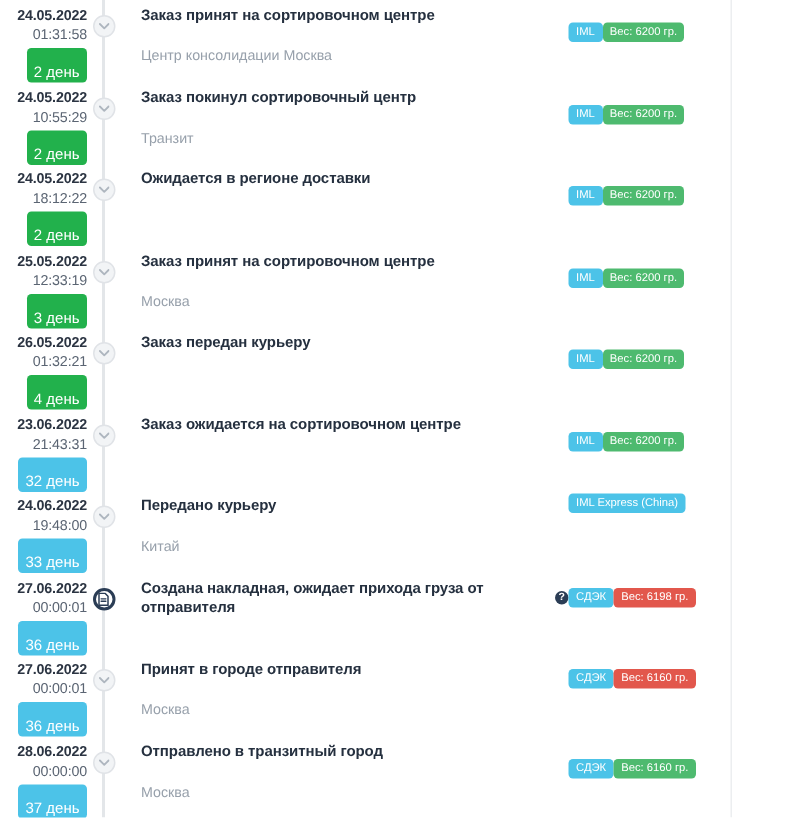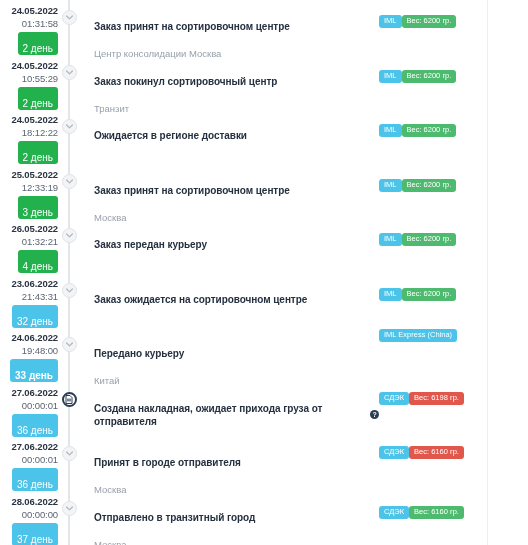--- a/index.html
+++ b/index.html
@@ -106,21 +106,21 @@
   .marker svg { display: block; }
 
   .marker.doc {
     background: #ffffff;
     border: 2px solid #2b3d55;
   }
 
   
   .body-col {
     flex: 1 1 auto;
-    padding-top: 20px;
+    padding-top: 4px;
     padding-left: 14px;
     min-width: 0;
   }
 
   .event-title {
     font-size: 10px;
     font-weight: bold;
     color: #25303f;
     line-height: 13px;
     letter-spacing: -0.05px;
@@ -320,21 +320,21 @@
           </div>
           <div class="right-col">
             <span class="pill carrier">IML</span>
             <span class="pill weight-green" style="background: rgb(78, 186, 111);">Вес: 6200 гр.</span>
           </div>
         </div>
         <div class="event-row">
           <div class="left-col">
             <div class="date">24.06.2022</div>
             <div class="time">19:48:00</div>
-            <div><span class="day-badge blue" style="background: rgb(76, 195, 232); font-weight: bold;">33 день</span></div>
+            <div><span class="day-badge blue" style="background: rgb(76, 195, 232);">33 день</span></div>
           </div>
           <div class="marker-col">
             <div class="marker">
               <svg width="7" height="5" viewBox="0 0 7 5">
                 <path d="M0.6 1 L3.5 3.9 L6.4 1" fill="none" stroke="#aeb6bf" stroke-width="1.2" stroke-linecap="round" stroke-linejoin="round"></path>
               </svg>
             </div>
           </div>
           <div class="body-col">
             <div class="event-title">

